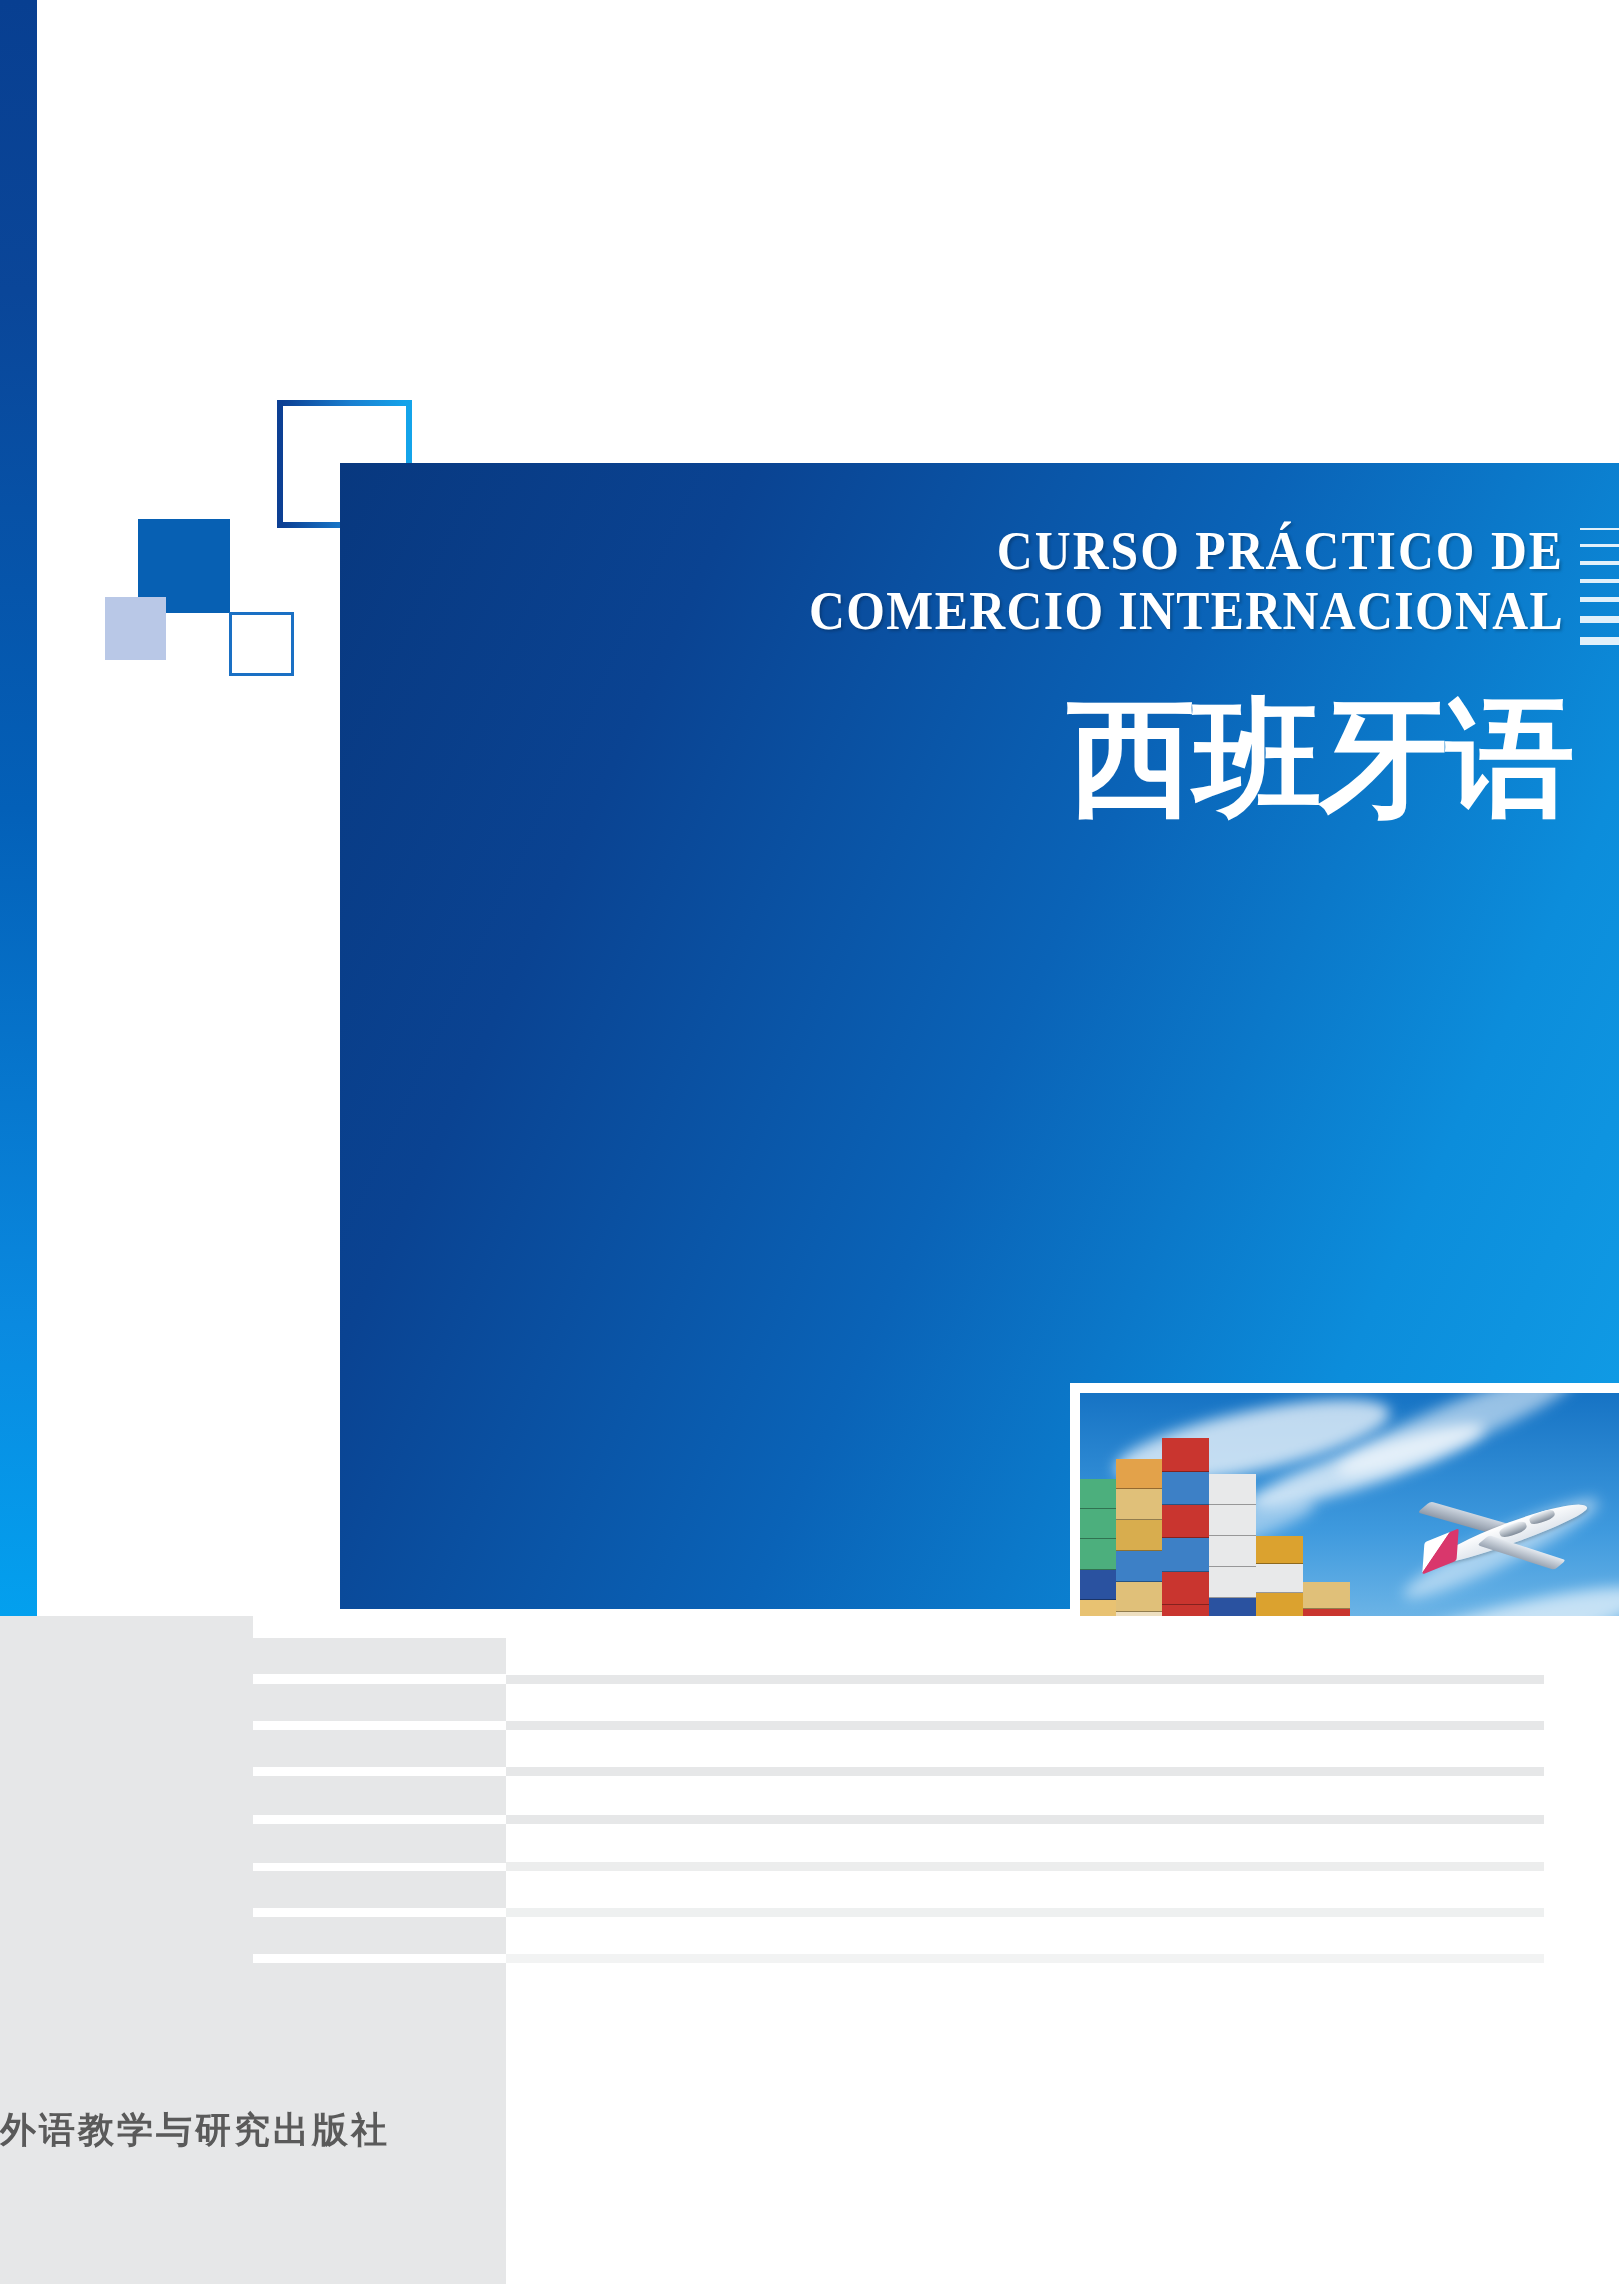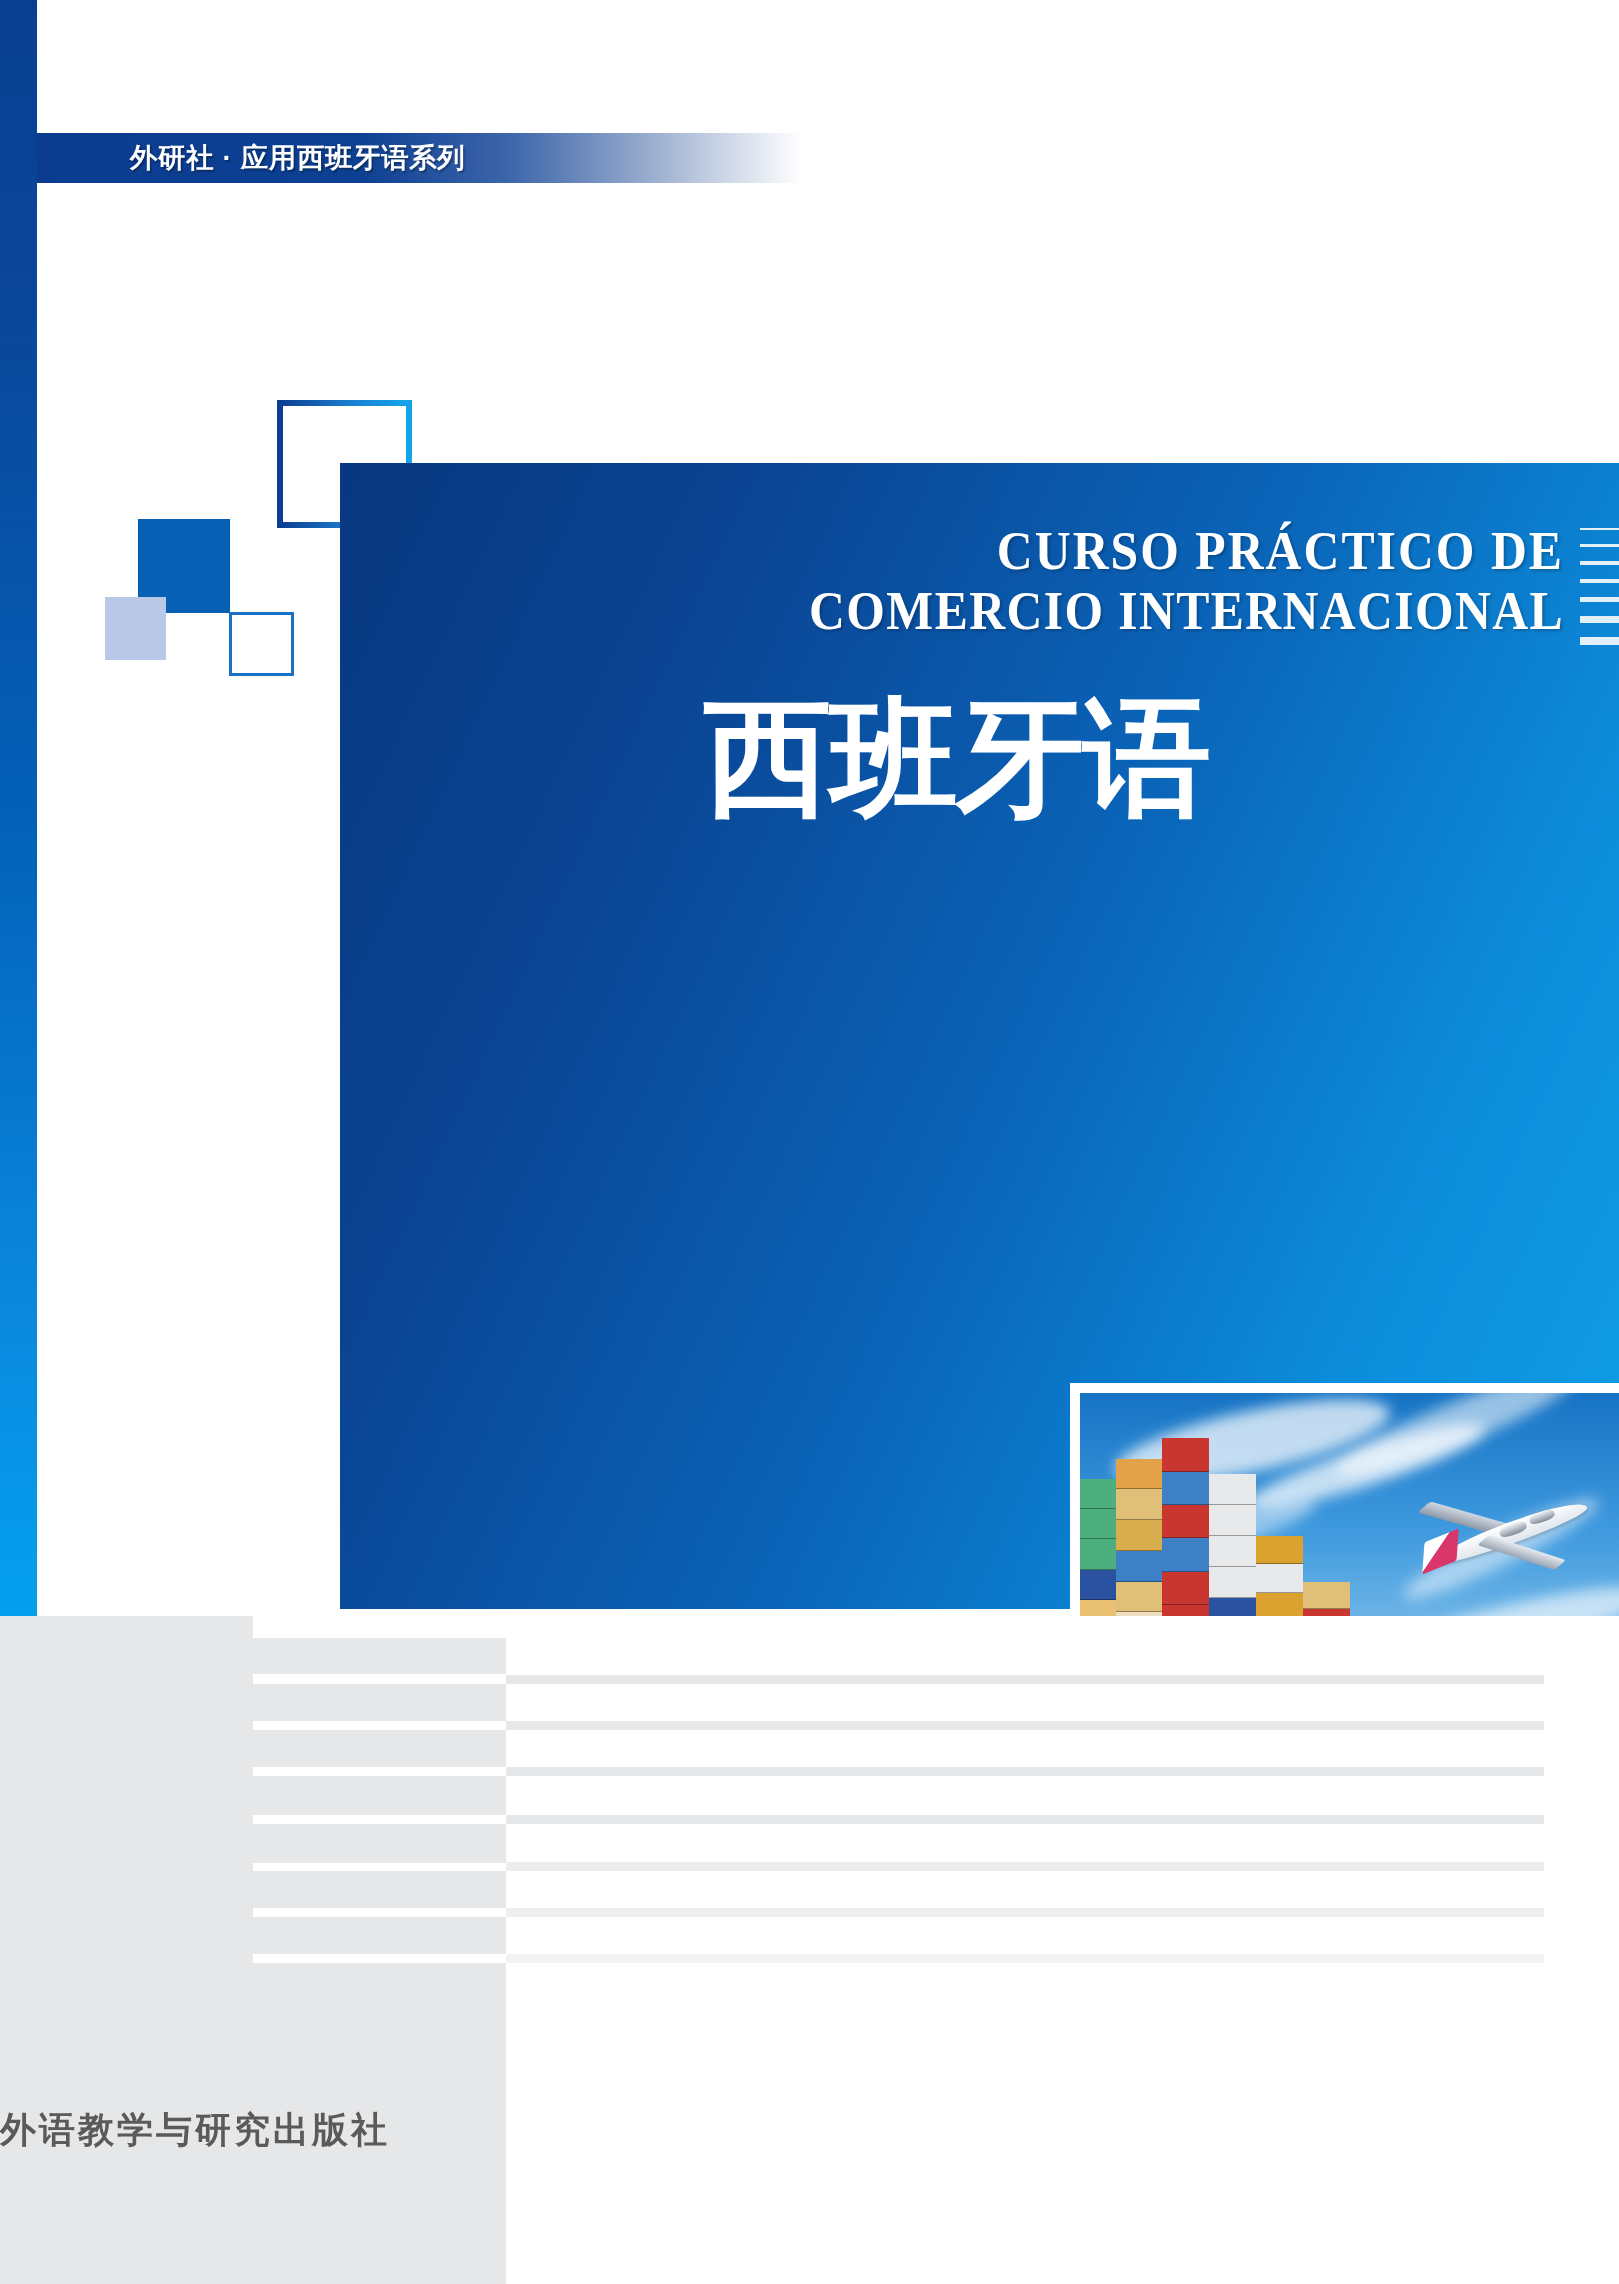--- a/index.html
+++ b/index.html
@@ -106,21 +106,21 @@
   .rules i{
     display:block;
     background:rgba(255,255,255,.88);
     margin-bottom:14px;
   }
 
   
   .cn-title{
     position:absolute;
     left:0; right:111px; top:215px;
-    text-align:center;
+    text-align:right;
     color:#ffffff;
     font-family:"DejaVu Sans","Liberation Sans",sans-serif;
     font-weight:bold;
     font-size:128px;
     line-height:1.25;
     letter-spacing:-1.5px;
     white-space:nowrap;
   }
   .cn-title .cn-l1{ display:block; }
   .cn-title .cn-l2{ display:block; }
@@ -283,23 +283,20 @@
     font-weight:bold;
   }
 </style>
 </head>
 <body>
 
 <div id="cover">
 
   <div class="left-bar"></div>
 
-  <div class="series-banner">
-    <div class="series-text">外研社 · 应用西班牙语系列</div>
-  </div>
 
   <div class="sq-outline-lg"></div>
   <div class="sq-solid-mid"></div>
   <div class="sq-pale"></div>
   <div class="sq-outline-sm"></div>
 
   <div class="blue-panel">
 
     <div class="rules">
       <i style="height:2.2px"></i>

